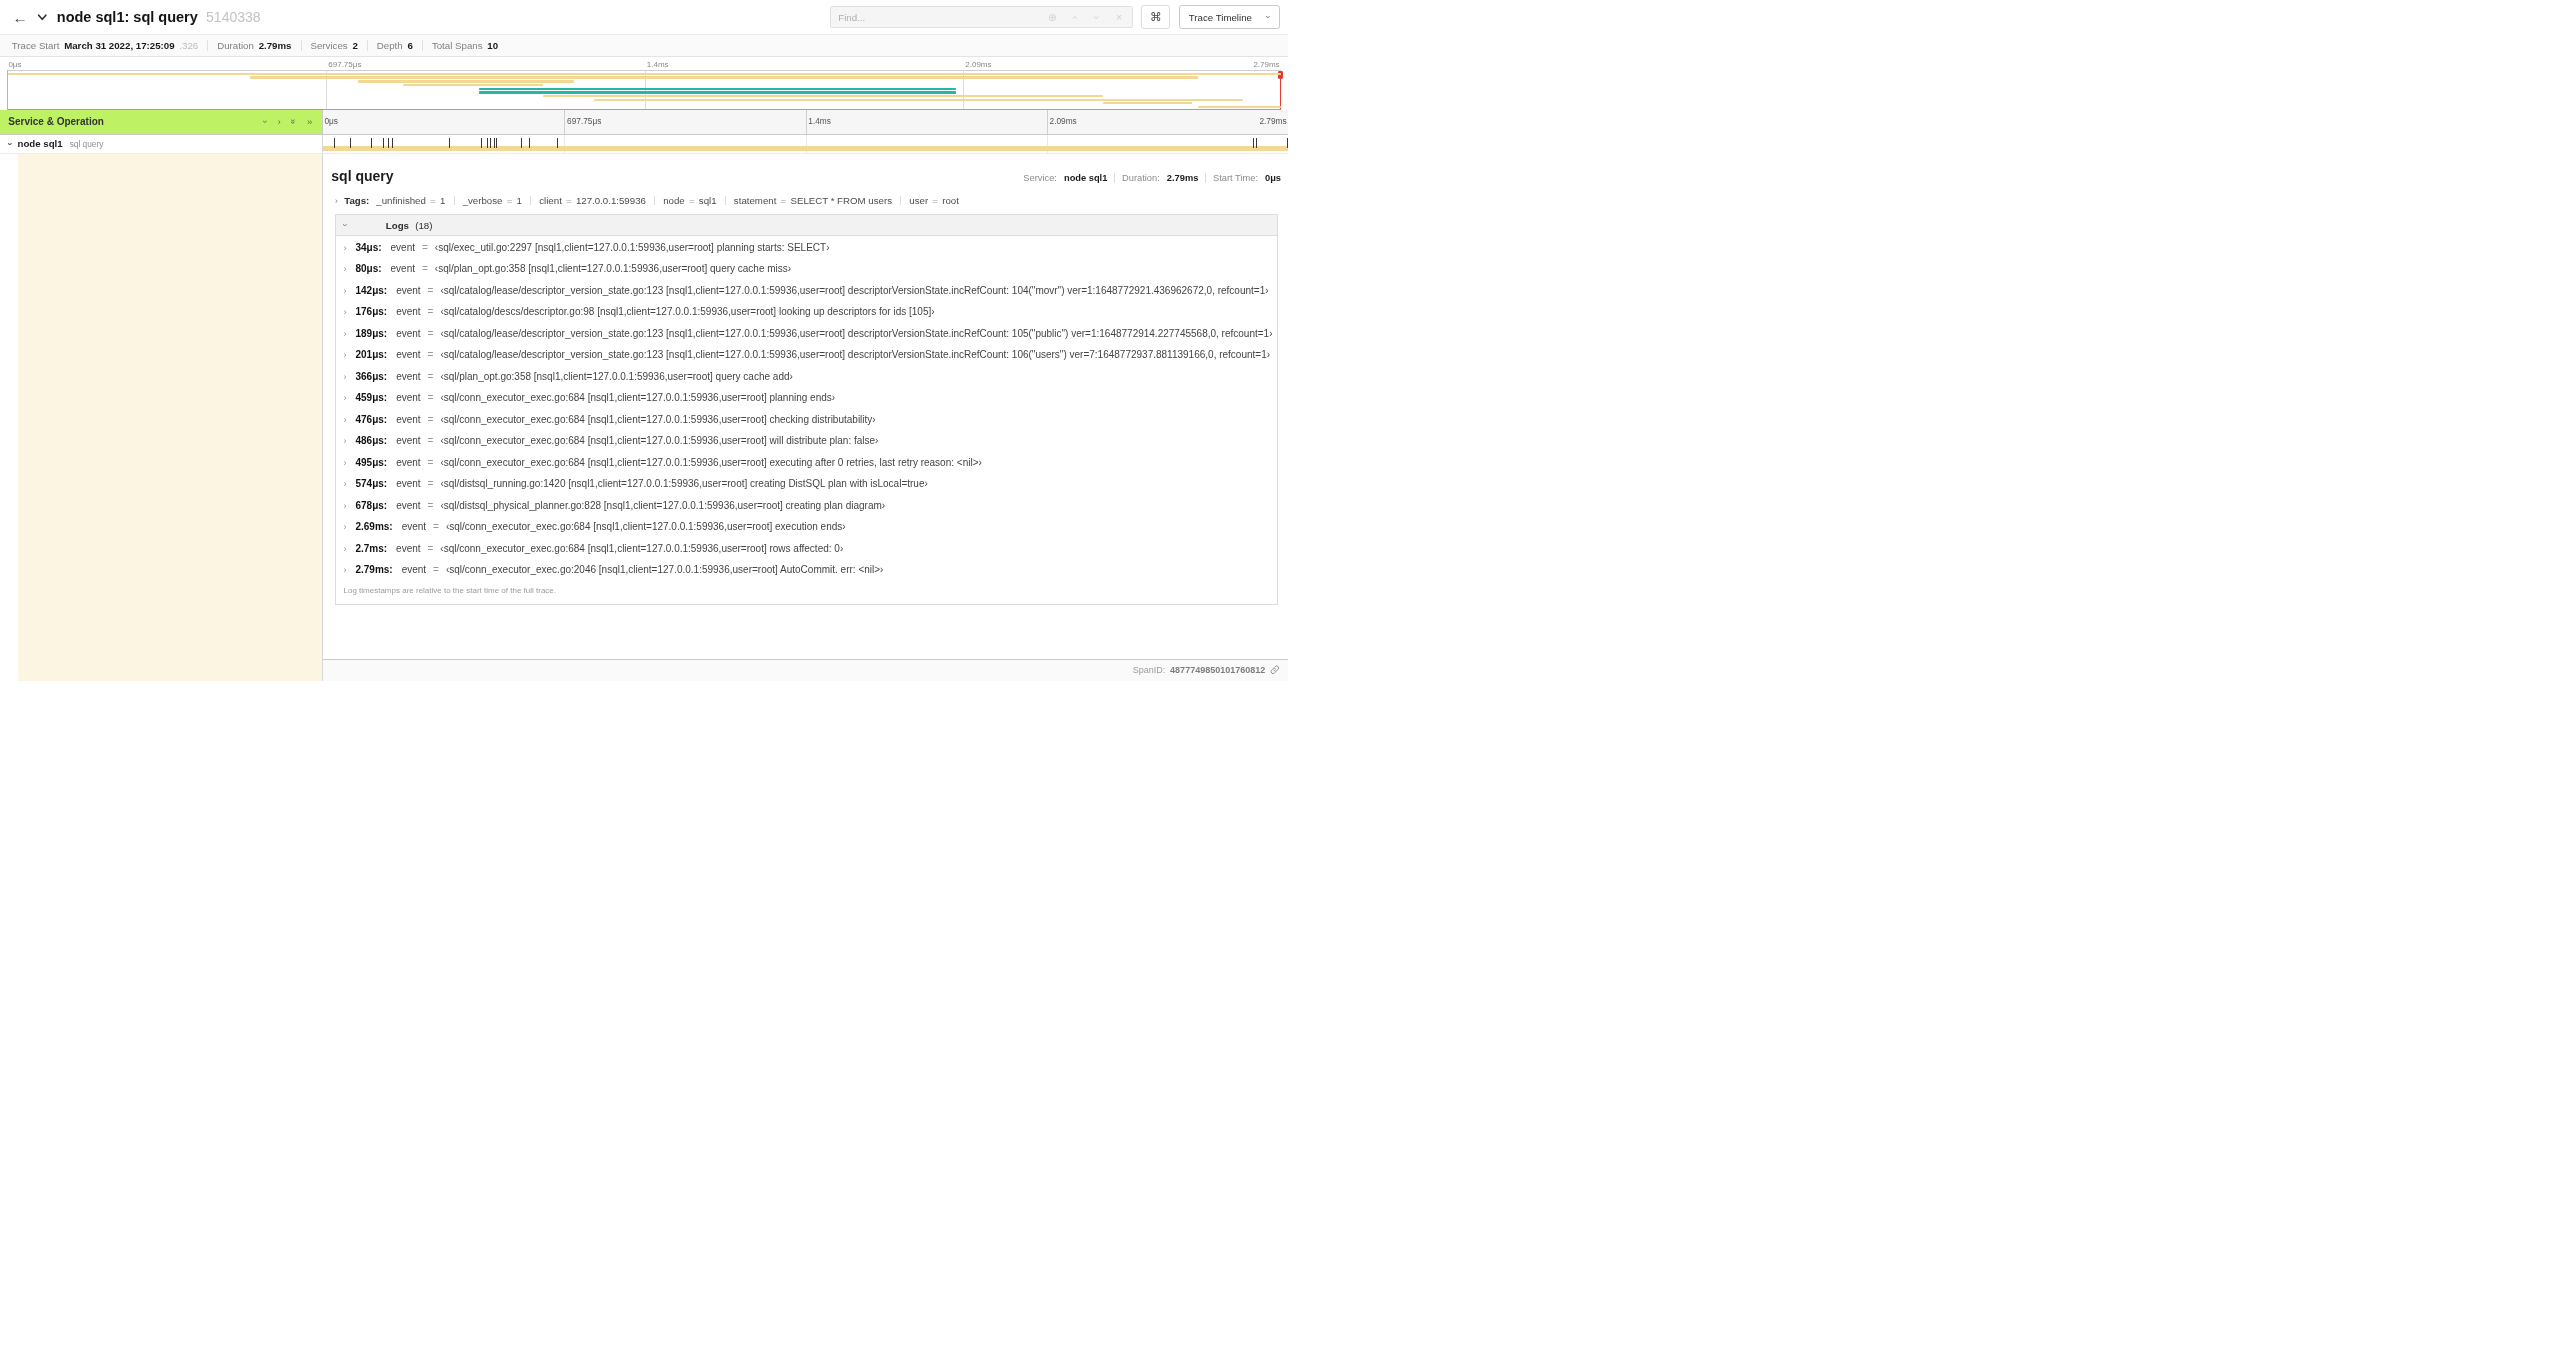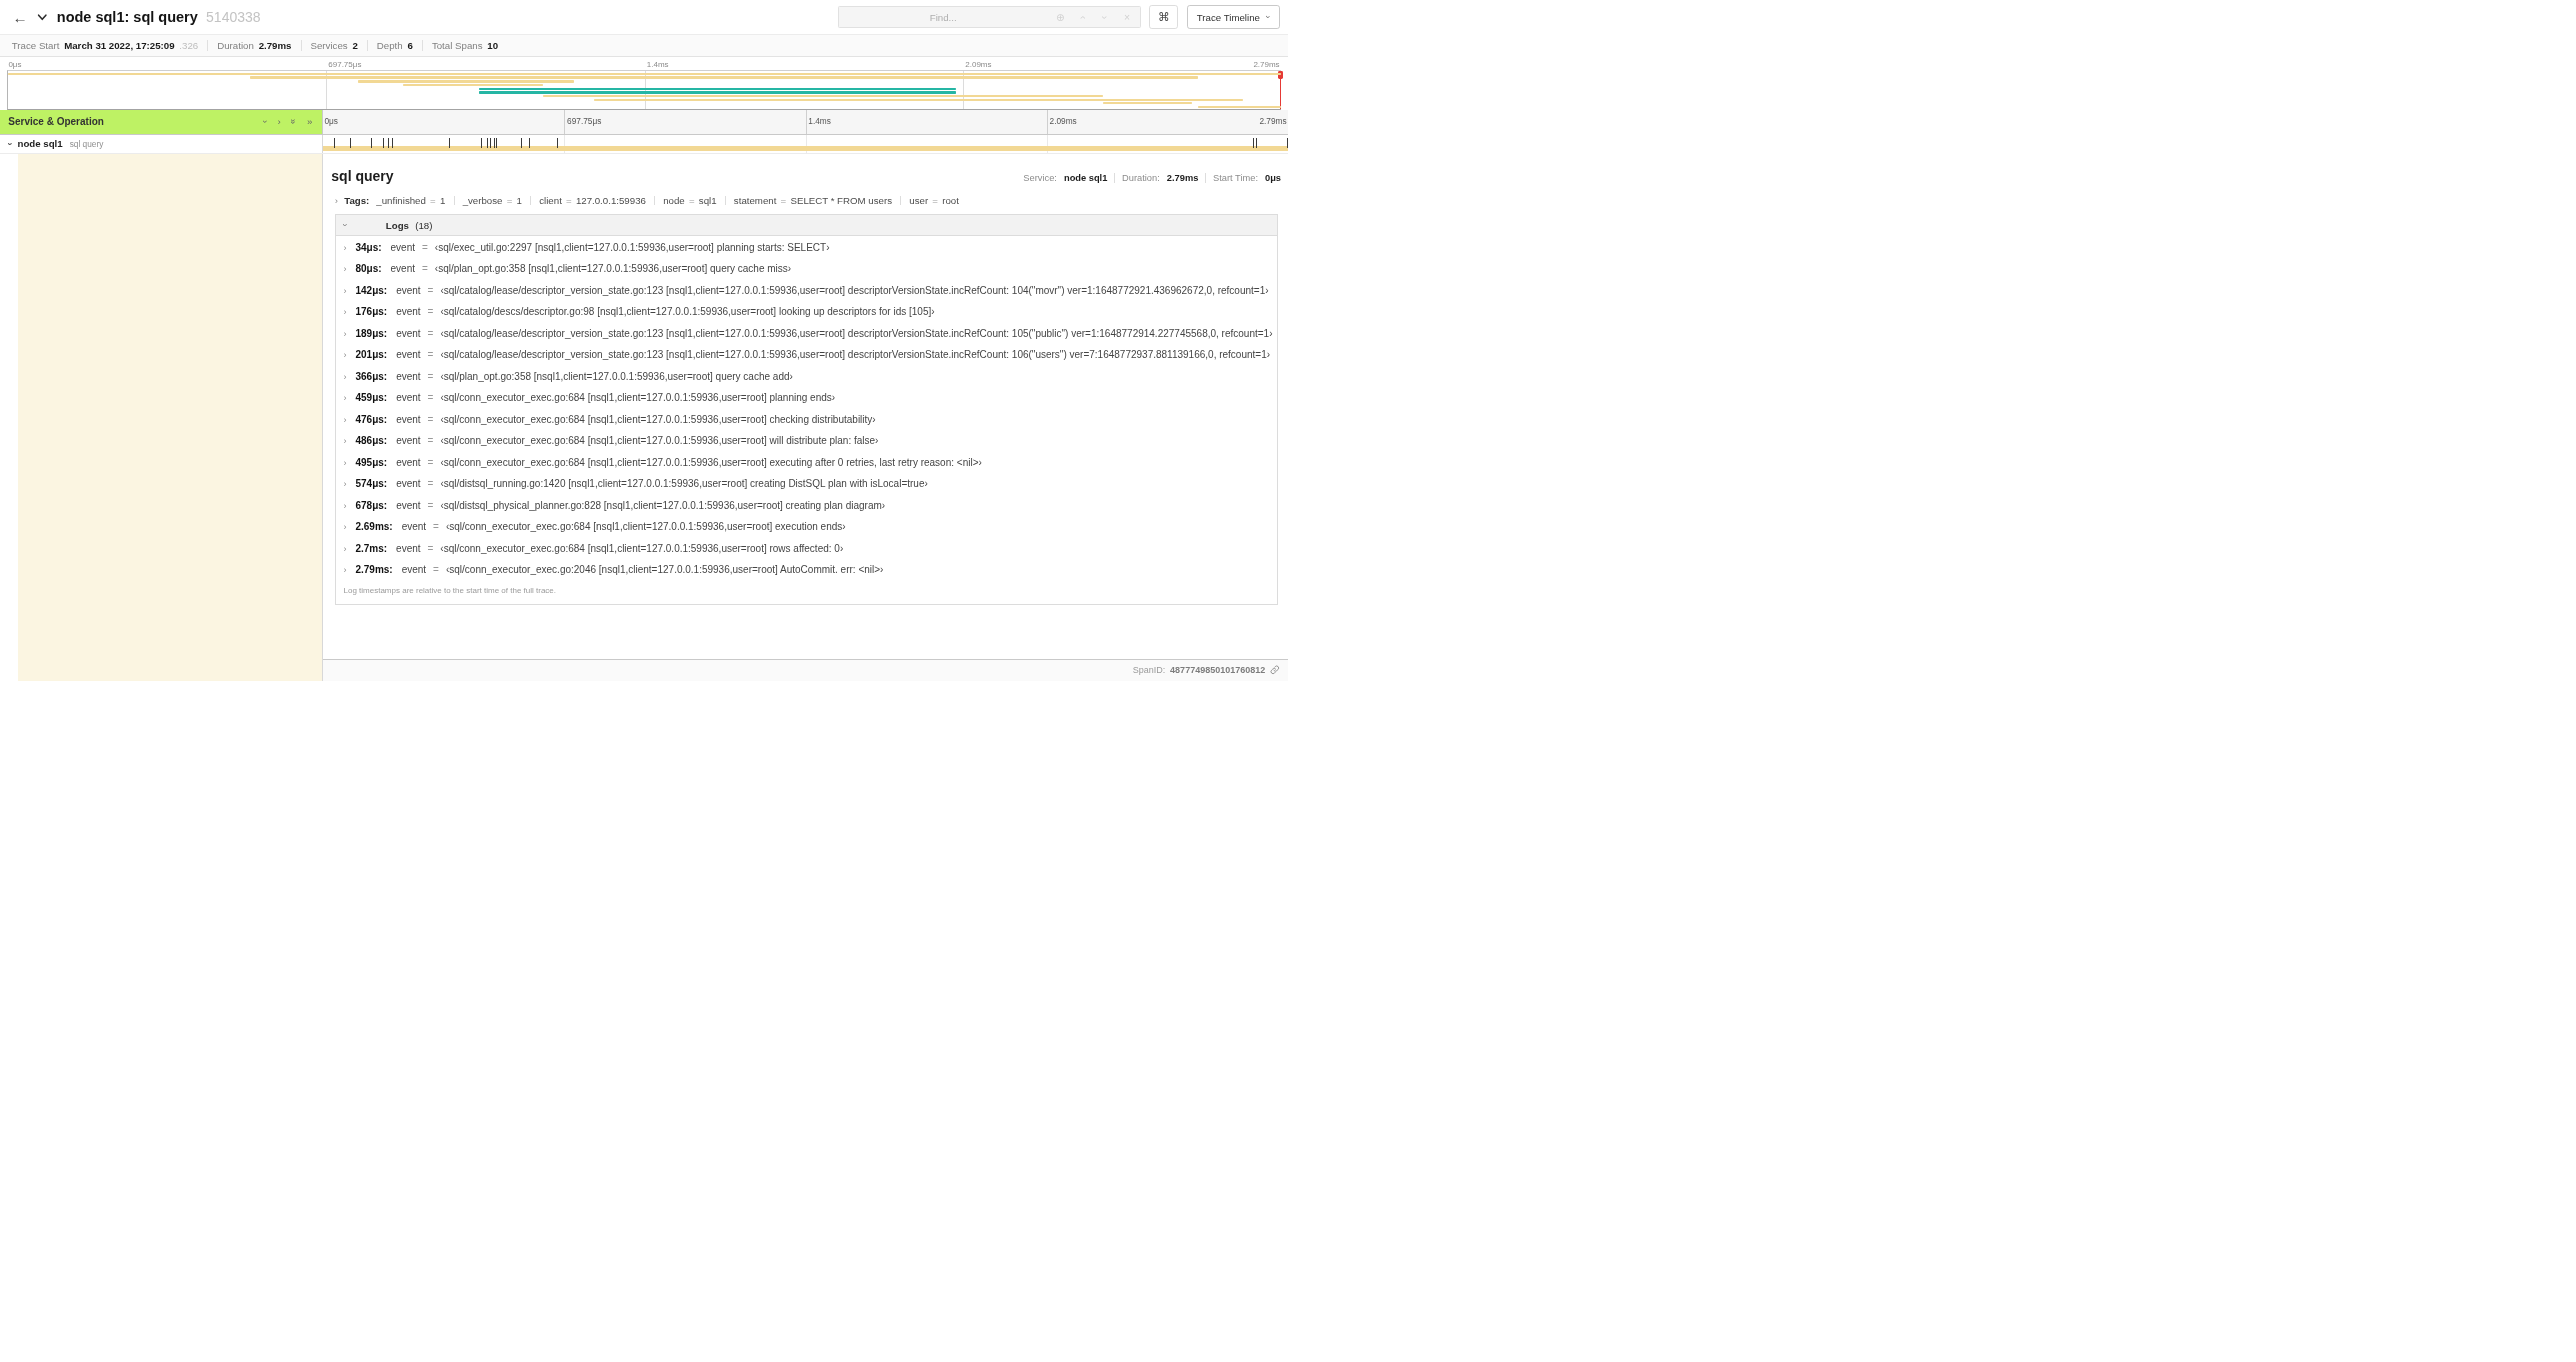--- a/index.html
+++ b/index.html
@@ -12,26 +12,26 @@
   .chev-up { display:inline-block; transform: rotate(-90deg); }
 
   
   .hdr { height:35px; display:flex; align-items:center; padding:0 8.3px; border-bottom:0.7px solid #ececec; background:#fff; }
   .back { font-size:15.2px; color:#444; width:23.5px; cursor:pointer; background:none; border:none; font-family:inherit; }
   .title-chev { display:flex; align-items:center; margin:0 2.8px 0 4.2px; cursor:pointer; }
   .t-title { font-size:14.5px; font-weight:700; color:#141414; margin-left:5.5px; }
   .t-id { font-size:14px; font-weight:400; color:#c3c3c3; margin-left:8.3px; }
   .hdr-right { margin-left:auto; display:flex; align-items:center; gap:8.3px; }
   .find-box { display:flex; align-items:center; background:#f5f5f5; border:0.7px solid #e1e1e1; border-radius:1.4px; height:22px; }
-  .find-box input { width:208px; border:none; background:transparent; outline:none; padding:0 7px; font-size:9.7px; color:#333; font-family:inherit;text-align:center; }
+  .find-box input { width:208px; border:none; background:transparent; outline:none; padding:0 7px; font-size:9.7px; color:#333; font-family:inherit; }
   .find-box input::placeholder { color:#aeaeae; }
   .find-icons { display:flex; align-items:center; gap:4.2px; margin:0 4.2px; }
   .find-ic { width:18px; text-align:center; color:#d2d2d2; font-size:10.4px; background:none; border:none; cursor:pointer; font-family:inherit; }
   .kbd-btn { width:29px; height:23.5px; border:0.7px solid #ddd; border-radius:2.8px; background:#fff; font-size:11.8px; color:#4a4a4a; display:flex; align-items:center; justify-content:center; cursor:pointer; font-family:inherit; }
-  .tt-btn { height:23.5px; border:0.7px solid #c9c9c9; border-radius:2.8px; background:#fff; font-size:9.7px; color:#333; display:flex; align-items:center; gap:7px; padding:0 9px; cursor:pointer; font-family:inherit; }
+  .tt-btn { height:23.5px; border:0.7px solid #c9c9c9; border-radius:2.8px; background:#fff; font-size:9.7px; color:#333; display:flex; align-items:center; gap:15px; padding:0 9px; cursor:pointer; font-family:inherit; }
   .tt-btn .caret { font-size:8.3px; color:#666; }
 
   
   .sumbar { height:22px; background:#fafafa; border-bottom:0.7px solid #e3e3e3; display:flex; align-items:center; padding:0 2.8px; font-size:9.7px; }
   .sum-item { display:flex; align-items:baseline; gap:4.8px; padding:0 9px; }
   .sum-item + .sum-item { border-left:0.7px solid #e0e0e0; }
   .sum-label { color:#808080; }
   .sum-val { font-weight:700; color:#1a1a1a; }
   .sum-frac { color:#bdbdbd; }
 

